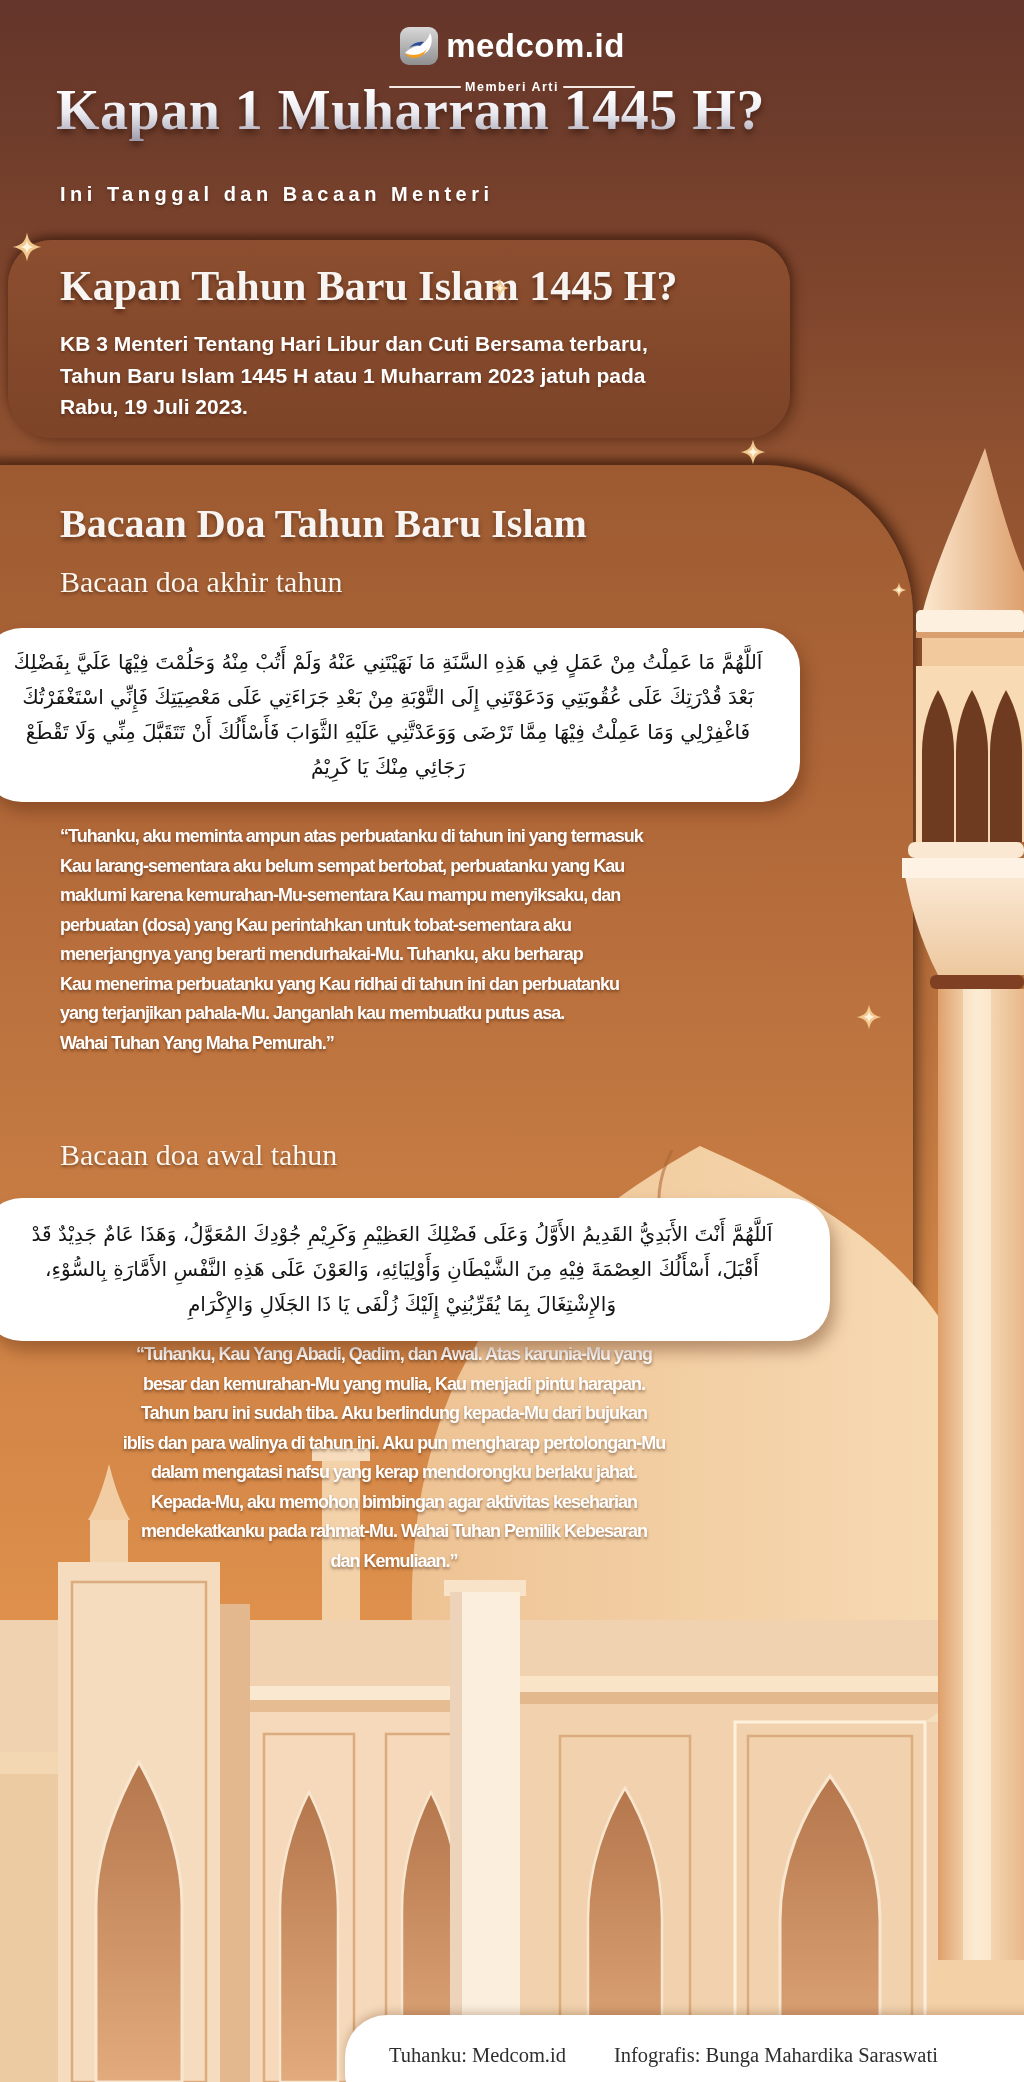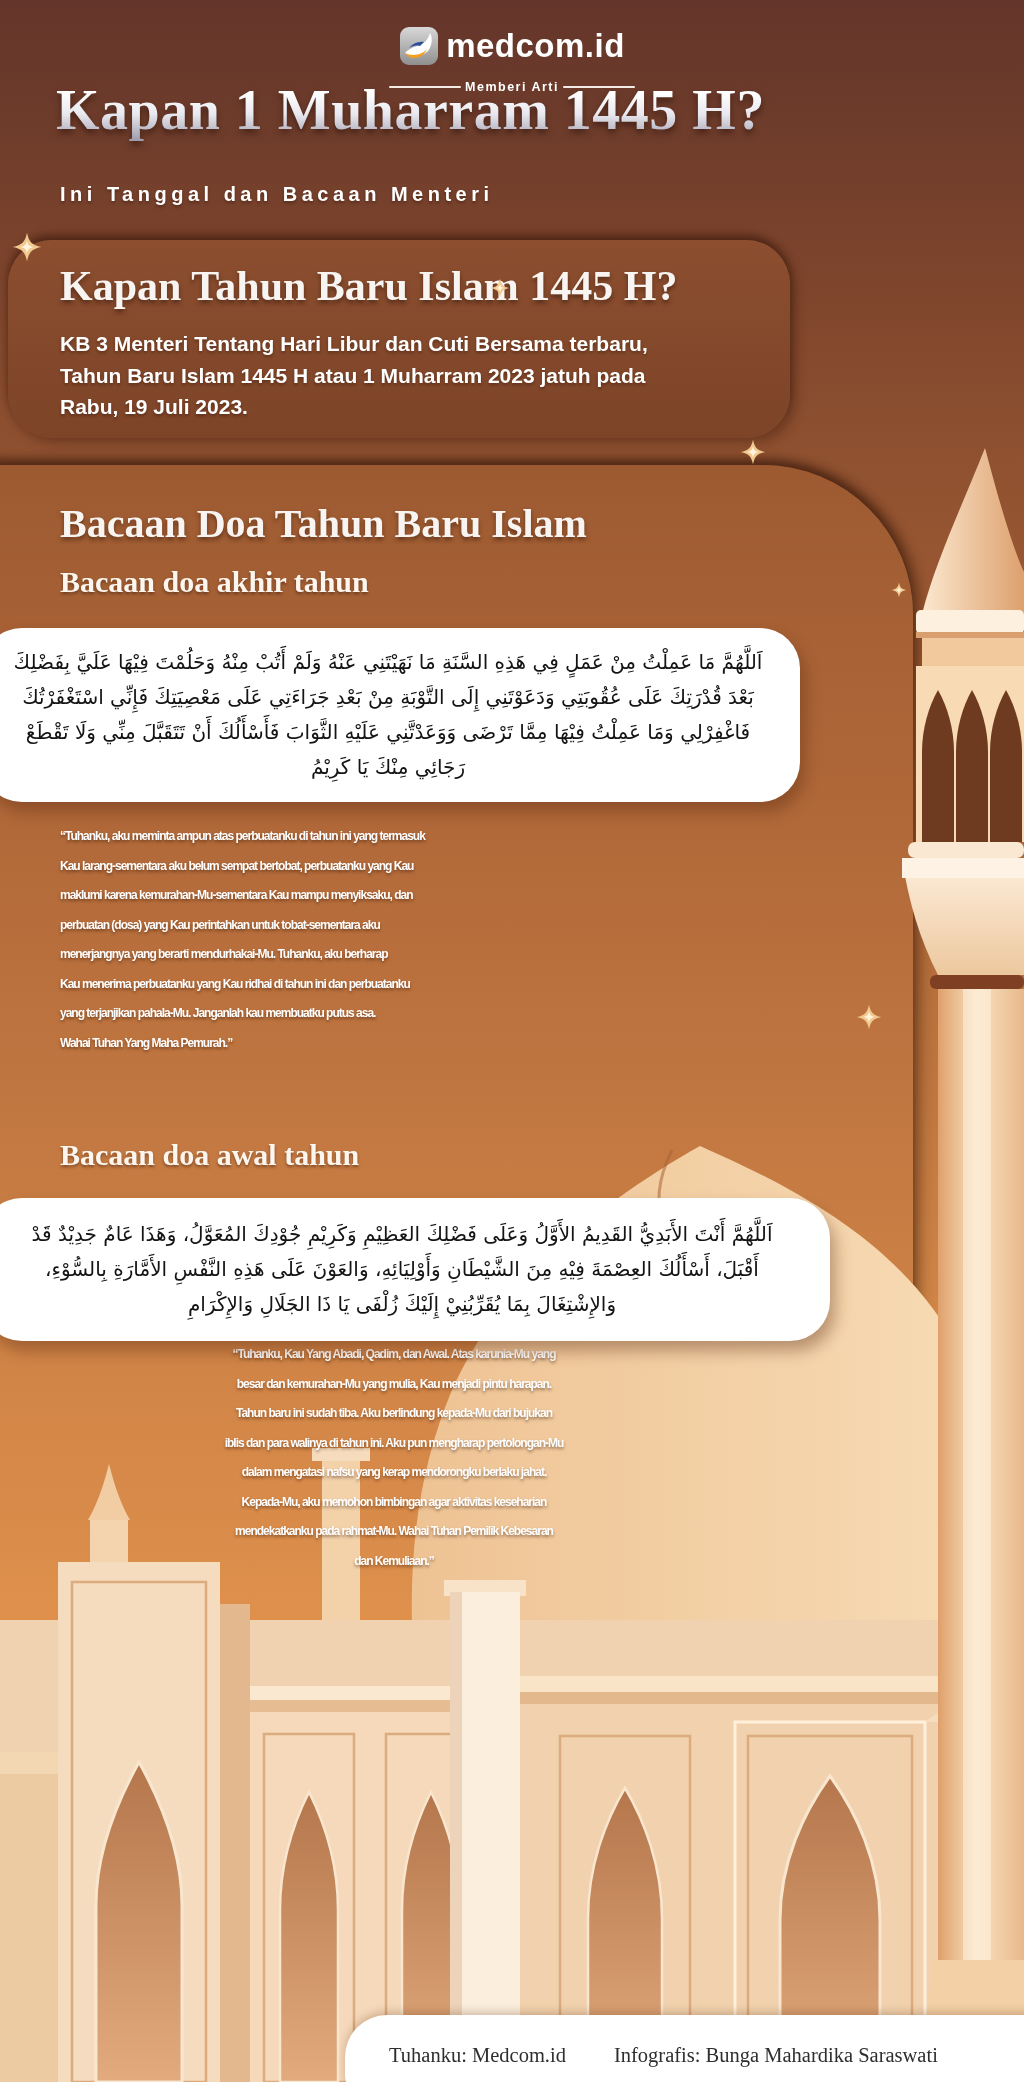--- a/index.html
+++ b/index.html
@@ -34,33 +34,33 @@
       font-weight:bold;font-size:42px;text-shadow:0 3px 4px rgba(40,15,5,.5);}
   .intro-body{top:328px;left:60px;width:680px;z-index:6;color:#fff;font-weight:600;font-size:21px;
       line-height:31.5px;white-space:pre-line;text-shadow:0 2px 3px rgba(40,15,5,.4);}
 
   
   .doa-card{top:465px;left:-60px;width:973px;height:1617px;border-radius:60px 150px 0 0;z-index:3;
       background:linear-gradient(180deg,#9d5a31 0%,#b36a3a 24%,#c97e44 48%,#df914c 72%,#ec9e55 100%);
       box-shadow:0 -6px 10px rgba(48,19,7,.55), 9px -2px 12px rgba(48,19,7,.30);}
   .section-heading{top:500px;left:60px;z-index:6;font-family:"Liberation Serif",serif;color:#f8f4f1;
       font-weight:bold;font-size:40px;text-shadow:0 3px 4px rgba(40,15,5,.5);}
-  .sub-heading{z-index:6;font-family:"Liberation Serif",serif;color:#fdf6ee;font-weight:700;
+  .sub-heading{z-index:6;font-family:"Liberation Serif",serif;color:#fdf6ee;font-weight:400;
       font-size:30px;text-shadow:0 2px 3px rgba(40,15,5,.45);}
   .sub1{top:565px;left:60px;}
   .sub2{top:1138px;left:60px;}
 
   .arabic-box{z-index:7;background:#fff;border-radius:40px;
       box-shadow:5px 10px 16px rgba(84,38,12,.38);
       direction:rtl;text-align:center;color:#141414;
       font-family:"DejaVu Sans",sans-serif;font-size:20px;line-height:1.75;}
   .box1{top:628px;left:-18px;width:818px;min-height:138px;padding:17px 36px 17px 30px;box-sizing:border-box;}
   .box2{top:1198px;left:-18px;width:848px;min-height:116px;padding:19px 38px 19px 30px;box-sizing:border-box;}
 
-  .translation{z-index:6;color:#fff;font-weight:700;font-size:12px;letter-spacing:-1px;
+  .translation{z-index:6;color:#fff;font-weight:700;font-size:18px;letter-spacing:-1px;
       line-height:29.5px;white-space:pre-line;width:668px;
       text-shadow:0 2px 3px rgba(60,25,8,.5);}
   .t1{top:822px;left:60px;}
   .t2{top:1340px;left:60px;text-align:center;}
 
   
   .footer{top:2015px;left:345px;width:700px;height:100px;background:#fff;z-index:12;
       border-radius:42px 0 0 42px;display:flex;align-items:center;gap:48px;
       padding:0 0 20px 44px;box-sizing:border-box;
       font-family:"Liberation Serif",serif;font-size:20.5px;color:#2e2e2e;

